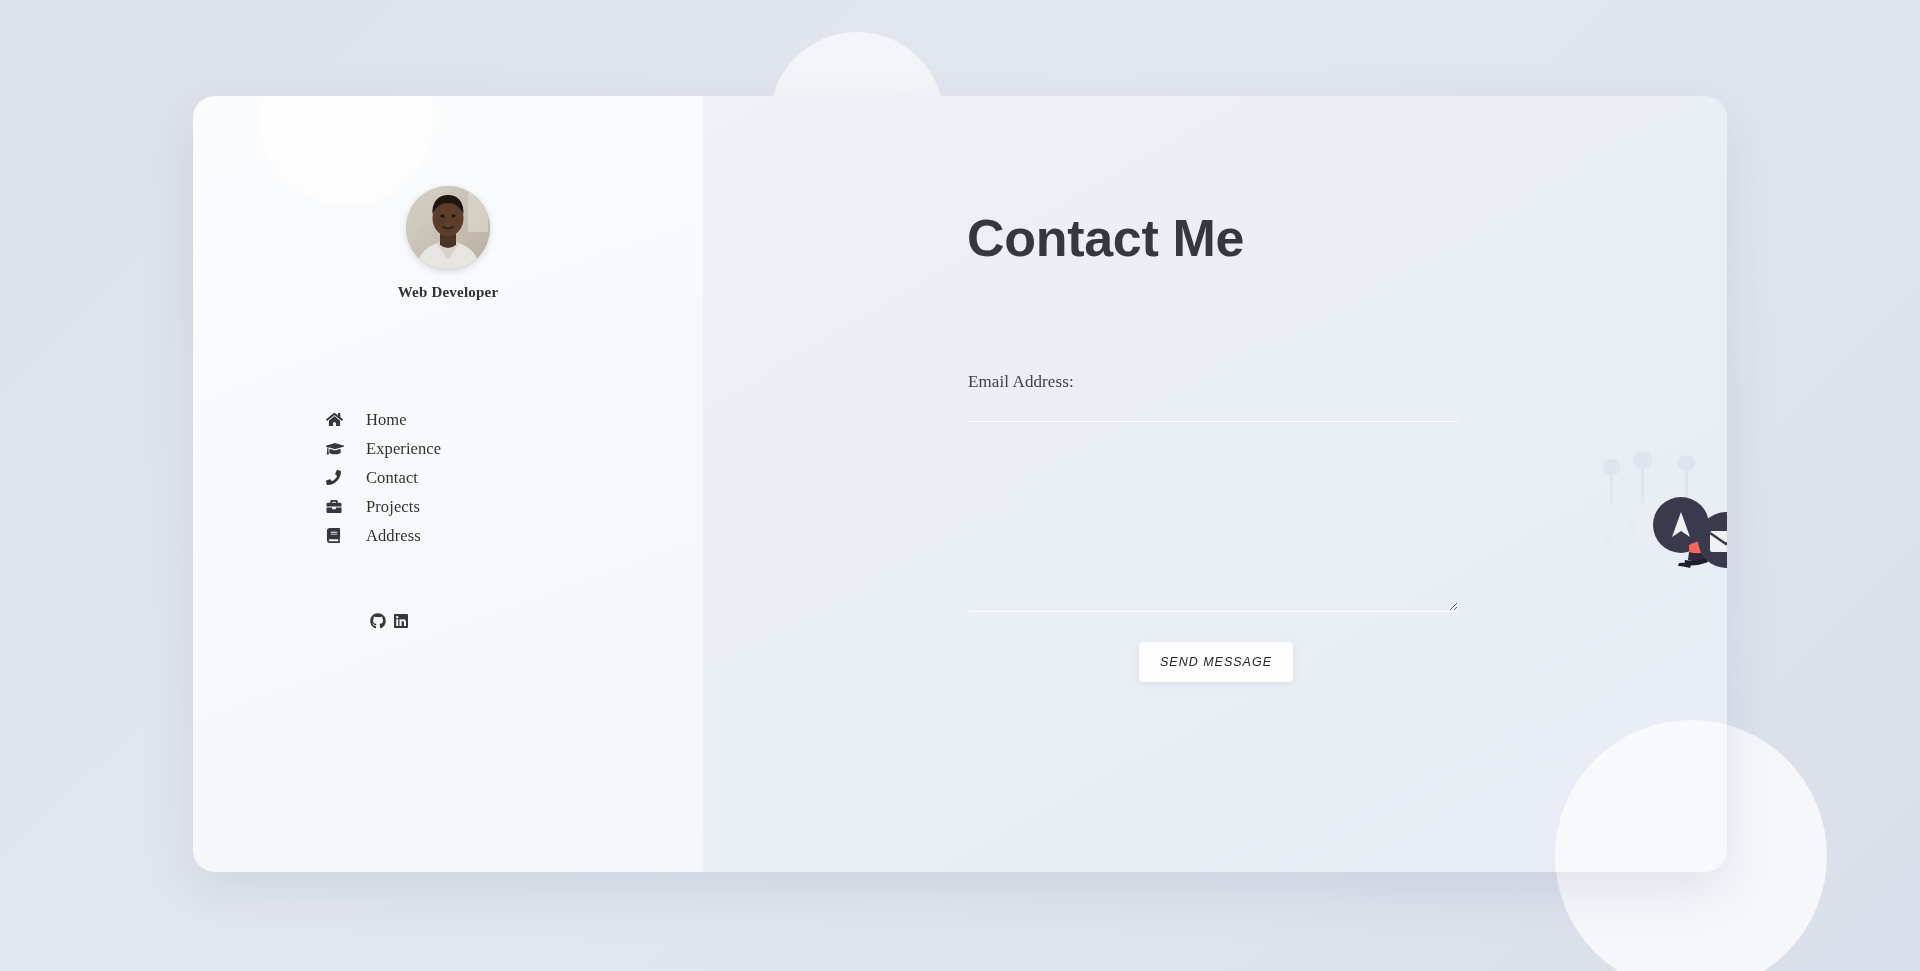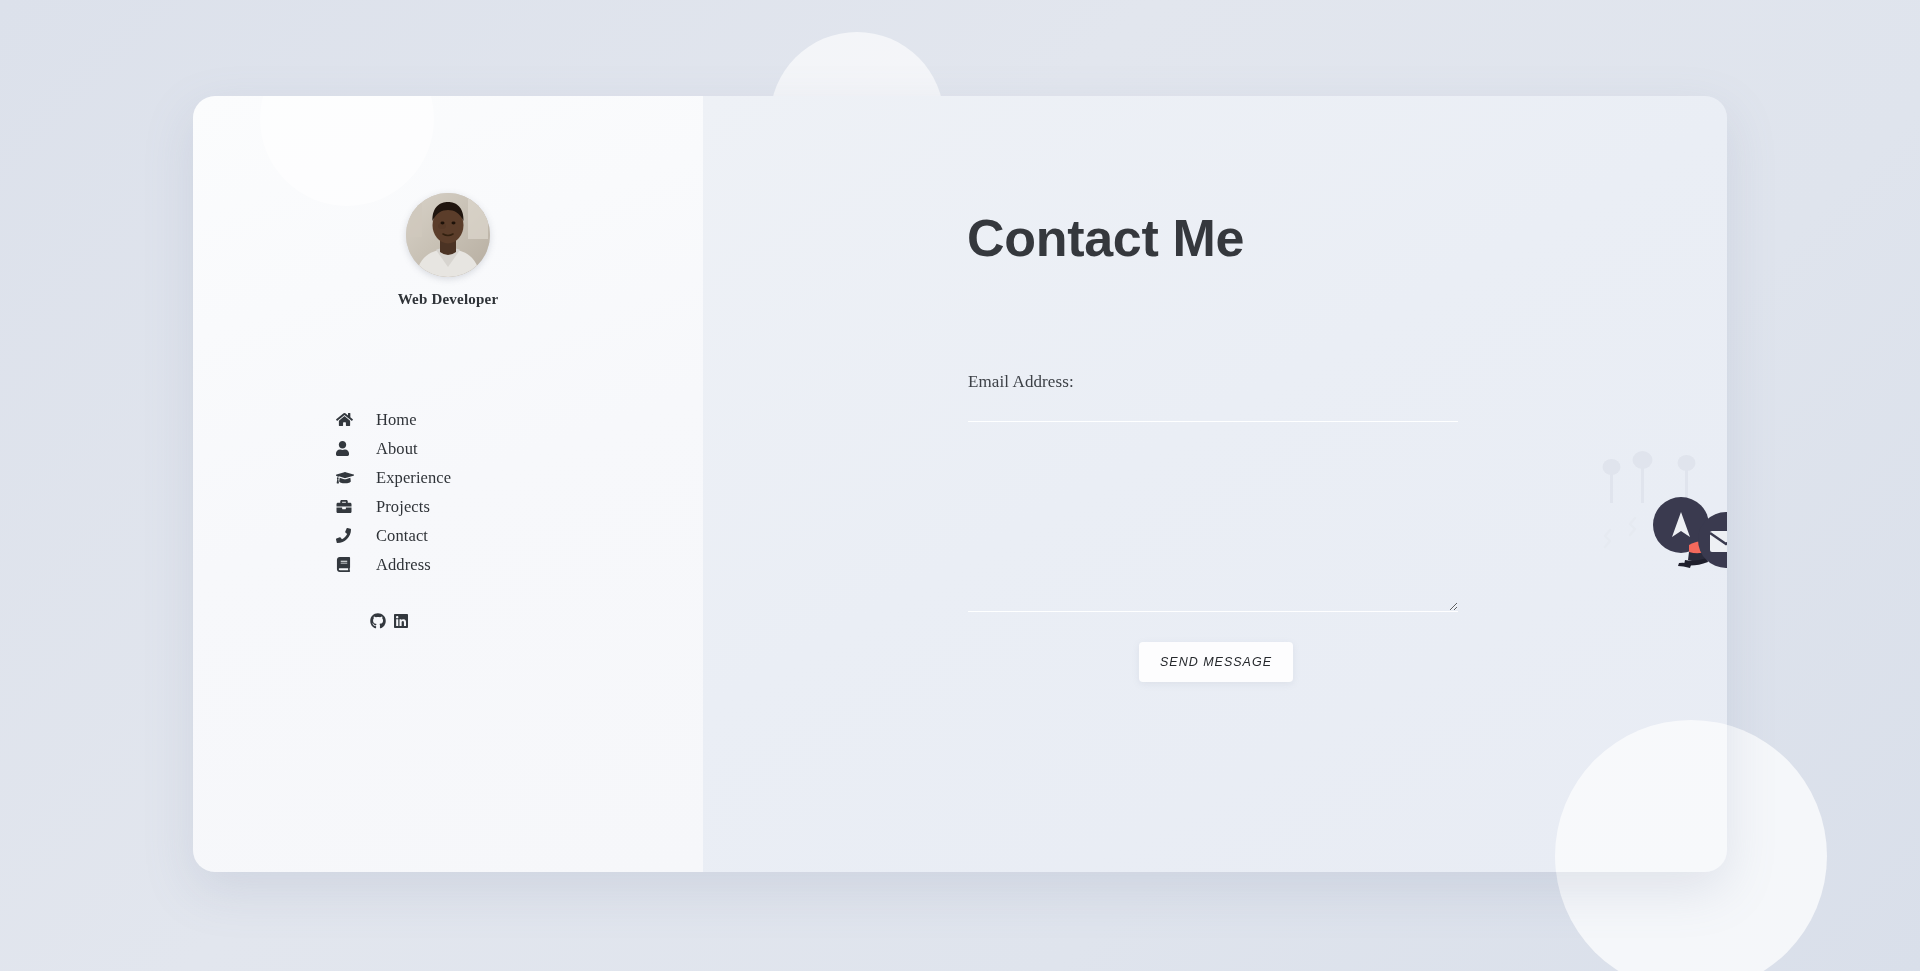--- a/index.html
+++ b/index.html
@@ -75,21 +75,21 @@
     border-radius: 50%;
     left: 852px; top: 624px;
     background: rgba(255,255,255,0.66);
     pointer-events: none;
   }
 
   
   .avatar-wrap {
     position: absolute;
     left: 0; right: 0;
-    top: 97px;
+    top: 90px;
     text-align: center;
   }
   .avatar {
     width: 84px; height: 84px;
     border-radius: 50%;
     margin: 0 auto;
     overflow: hidden;
     box-shadow: 0 2px 7px rgba(90,100,120,0.22);
     background: #cdc6bd;
     position: relative;
@@ -100,21 +100,21 @@
     margin-top: 14px;
     font-family: "Liberation Serif", serif;
     font-weight: bold;
     font-size: 15px;
     color: #2f3338;
     letter-spacing: .2px;
   }
 
   .nav {
     position: absolute;
-    left: 143px;
+    left: 133px;
     top: 309px;
     width: 300px;
   }
   .nav-item {
     display: flex;
     align-items: center;
     height: 29px;
     margin-bottom: 0px;
     cursor: pointer;
     text-decoration: none;
@@ -288,54 +288,46 @@
 
       <a class="nav-item">
         <span class="nav-icon">
           <svg width="17" height="15" viewBox="0 0 576 512" fill="currentColor">
               <path d="M280.37 148.26L96 300.11V464a16 16 0 0 0 16 16l112.06-.29a16 16 0 0 0 15.92-16V368a16 16 0 0 1 16-16h64a16 16 0 0 1 16 16v95.64a16 16 0 0 0 16 16.05L464 480a16 16 0 0 0 16-16V300L295.67 148.26a12.19 12.19 0 0 0-15.3 0zM571.6 251.47L488 182.56V44.05a12 12 0 0 0-12-12h-56a12 12 0 0 0-12 12v72.61L318.47 43a48 48 0 0 0-61 0L4.34 251.47a12 12 0 0 0-1.6 16.9l25.5 31A12 12 0 0 0 45.15 301l235.22-193.74a12.19 12.19 0 0 1 15.3 0L530.9 301a12 12 0 0 0 16.9-1.6l25.5-31a12 12 0 0 0-1.7-16.93z"></path>
             </svg>
         </span>
         <span class="nav-label">Home</span>
       </a>
 
-      <a class="nav-item">
-        <span class="nav-icon">
-          <svg width="13" height="15" viewBox="0 0 448 512" fill="currentColor">
-              <path d="M224 256c70.7 0 128-57.3 128-128S294.7 0 224 0 96 57.3 96 128s57.3 128 128 128zm89.6 32h-16.7c-22.2 10.2-46.9 16-72.9 16s-50.6-5.8-72.9-16h-16.7C60.2 288 0 348.2 0 422.4V464c0 26.5 21.5 48 48 48h352c26.5 0 48-21.5 48-48v-41.6c0-74.2-60.2-134.4-134.4-134.4z"></path>
-            </svg>
-        </span>
-        <span class="nav-label">About</span>
-      </a>
 
       <a class="nav-item">
         <span class="nav-icon">
           <svg width="18" height="15" viewBox="0 0 640 512" fill="currentColor">
               <path d="M622.34 153.2L343.4 67.5c-15.2-4.67-31.6-4.67-46.79 0L17.66 153.2c-23.54 7.23-23.54 38.36 0 45.59l48.63 14.94c-10.67 13.19-17.23 29.28-17.88 46.9C38.78 266.15 32 276.11 32 288c0 10.77 5.68 19.91 13.99 25.44L23.03 451.26C21.38 461.18 29.02 470 38.98 470h50.04c9.95 0 17.6-8.82 15.95-18.74L82.01 313.44C90.32 307.91 96 298.77 96 288c0-11.71-6.67-21.57-16.21-26.88.03-17.94 8.55-34.5 22.21-45.39L296.6 275.3c15.2 4.67 31.6 4.67 46.79 0l278.95-85.7c23.55-7.24 23.55-38.36 0-45.6zM352.79 315.09c-10.41 3.2-21.27 4.82-32.26 4.82-11 0-21.86-1.62-32.28-4.82l-159.2-48.91-15.05 120.4C113 425.95 211.66 464 320 464c108.34 0 207-38.05 206-77.42l-15.05-120.4-158.16 48.91z"></path>
             </svg>
         </span>
         <span class="nav-label">Experience</span>
       </a>
 
       <a class="nav-item">
         <span class="nav-icon">
+          <svg width="15" height="15" viewBox="0 0 512 512" fill="currentColor">
+              <path d="M493.4 24.6l-104-24c-11.3-2.6-22.9 3.3-27.5 13.9l-48 112c-4.2 9.8-1.4 21.3 6.9 28l60.6 49.6c-36 76.7-98.9 140.5-177.2 177.2l-49.6-60.6c-6.8-8.3-18.2-11.1-28-6.9l-112 48C3.9 366.5-2 378.1.6 389.4l24 104C27.1 504.2 36.7 512 48 512c256.1 0 464-207.5 464-464 0-11.2-7.7-20.9-18.6-23.4z"></path>
+            </svg>
+        </span>
+        <span class="nav-label">Contact</span>
+      </a>
+
+      <a class="nav-item">
+        <span class="nav-icon">
           <svg width="16" height="15" viewBox="0 0 512 512" fill="currentColor">
               <path d="M320 336c0 8.84-7.16 16-16 16h-96c-8.84 0-16-7.16-16-16v-48H0v144c0 25.6 22.4 48 48 48h416c25.6 0 48-22.4 48-48V288H320v48zm144-208h-80V80c0-25.6-22.4-48-48-48H176c-25.6 0-48 22.4-48 48v48H48c-25.6 0-48 22.4-48 48v80h512v-80c0-25.6-22.4-48-48-48zm-144 0H192V96h128v32z"></path>
             </svg>
         </span>
         <span class="nav-label">Projects</span>
-      </a>
-
-      <a class="nav-item">
-        <span class="nav-icon">
-          <svg width="15" height="15" viewBox="0 0 512 512" fill="currentColor">
-              <path d="M493.4 24.6l-104-24c-11.3-2.6-22.9 3.3-27.5 13.9l-48 112c-4.2 9.8-1.4 21.3 6.9 28l60.6 49.6c-36 76.7-98.9 140.5-177.2 177.2l-49.6-60.6c-6.8-8.3-18.2-11.1-28-6.9l-112 48C3.9 366.5-2 378.1.6 389.4l24 104C27.1 504.2 36.7 512 48 512c256.1 0 464-207.5 464-464 0-11.2-7.7-20.9-18.6-23.4z"></path>
-            </svg>
-        </span>
-        <span class="nav-label">Contact</span>
       </a>
 
       <a class="nav-item">
         <span class="nav-icon">
           <svg width="15" height="15" viewBox="0 0 448 512" fill="currentColor">
               <path d="M448 360V24c0-13.3-10.7-24-24-24H96C43 0 0 43 0 96v320c0 53 43 96 96 96h328c13.3 0 24-10.7 24-24v-16c0-7.5-3.5-14.3-8.9-18.7-4.2-15.4-4.2-59.3 0-74.7 5.4-4.3 8.9-11.1 8.9-18.6zM128 134c0-3.3 2.7-6 6-6h212c3.3 0 6 2.7 6 6v20c0 3.3-2.7 6-6 6H134c-3.3 0-6-2.7-6-6v-20zm0 64c0-3.3 2.7-6 6-6h212c3.3 0 6 2.7 6 6v20c0 3.3-2.7 6-6 6H134c-3.3 0-6-2.7-6-6v-20zm253.4 250H96c-17.7 0-32-14.3-32-32 0-17.6 14.4-32 32-32h285.4c-1.9 17.1-1.9 46.9 0 64z"></path>
             </svg>
         </span>
         <span class="nav-label">Address</span>
       </a>

